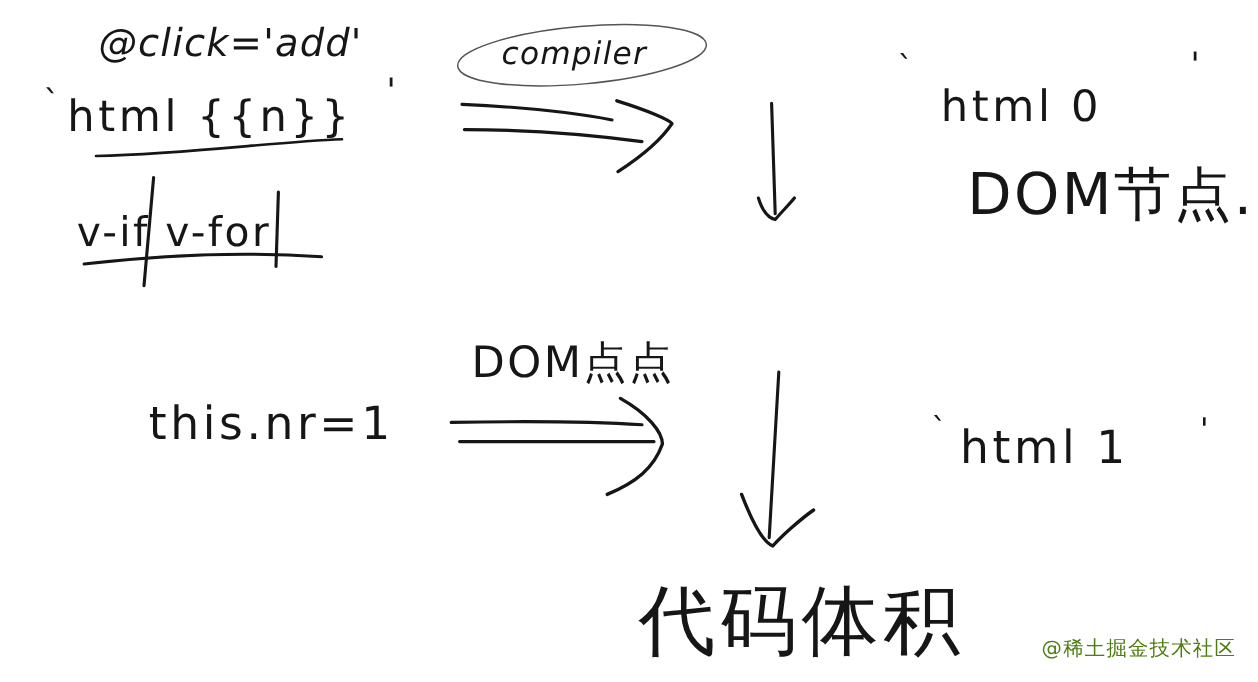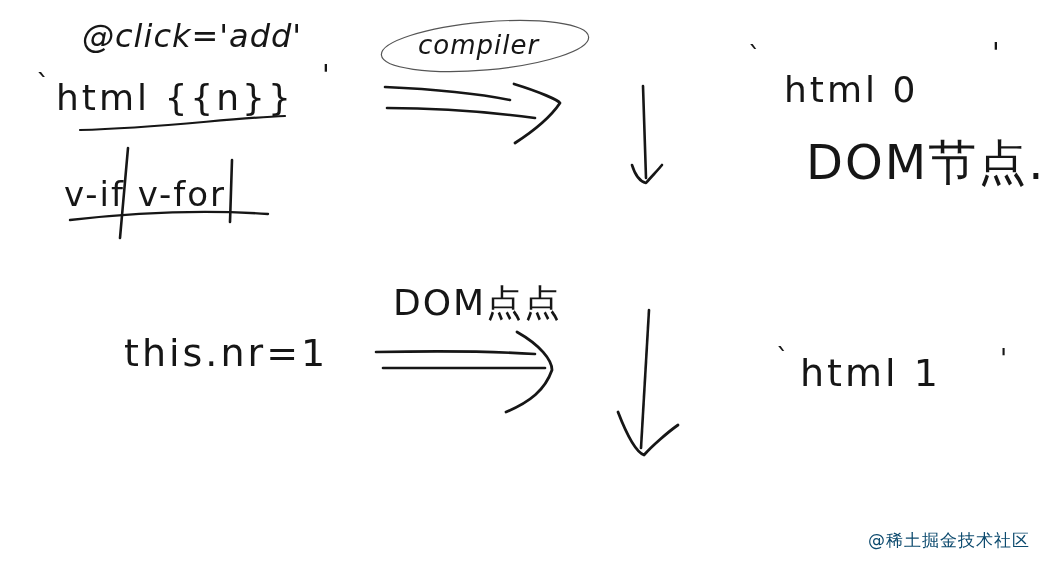--- a/index.html
+++ b/index.html
@@ -13,21 +13,21 @@
       position: absolute; white-space: nowrap;
       font-family: "DejaVu Sans", sans-serif;
       color: #161616; line-height: 1;
       letter-spacing: 1px;
     }
     .cjk { font-family: "DejaVu Sans", sans-serif; letter-spacing: 2px; }
     svg.strokes { position: absolute; left: 0; top: 0; }
     .watermark {
       position: absolute; right: 18px; bottom: 16px;
       font-family: "DejaVu Sans", sans-serif;
-      font-size: 17px; color: #0c4a6e; letter-spacing: 1px;
+      font-size: 17px; color: #4d7c0f; letter-spacing: 1px;
     }
   </style>
 </head>
 <body>
 
 <div style="position:absolute;inset:0;">
 
   <svg class="strokes" width="1048" height="568" viewBox="0 0 1048 568" fill="none" stroke="#161616" stroke-linecap="round" stroke-linejoin="round">
 
     <path d="M80 130 C 160 128, 230 118, 285 116" stroke-width="2.2"></path>
@@ -70,20 +70,21 @@
   <div class="hw" style="left:64px; top:165px; font-size:34px; letter-spacing:2px;margin-top:12px;">v-if   v-for</div>
 
   <div class="hw" style="left:92px; top:334px; font-size:38px; letter-spacing:3px;margin-left:32px;">this.nr=1</div>
 
   <div class="hw" style="left:418px; top:32px; font-size:26px; font-style:italic;">compiler</div>
 
   <div class="hw cjk" style="left:393px; top:285px; font-size:36px;text-align:center;">DOM点点</div>
 
 
 
+  <div class="hw cjk" style="left:532px; top:486px; font-size:64px; letter-spacing:4px;">代码体积</div>
 
   <div class="hw" style="left:748px; top:44px; font-size:26px;">`</div>
   <div class="hw" style="left:784px; top:72px; font-size:36px; letter-spacing:3px;">html   0</div>
   <div class="hw" style="left:992px; top:40px; font-size:28px;">'</div>
 
   <div class="hw cjk" style="left:806px; top:138px; font-size:48px;">DOM节点.</div>
 
   <div class="hw" style="left:776px; top:346px; font-size:26px;">`</div>
   <div class="hw" style="left:800px; top:354px; font-size:38px; letter-spacing:3px;">html   1</div>
   <div class="hw" style="left:1000px; top:346px; font-size:26px;">'</div>

